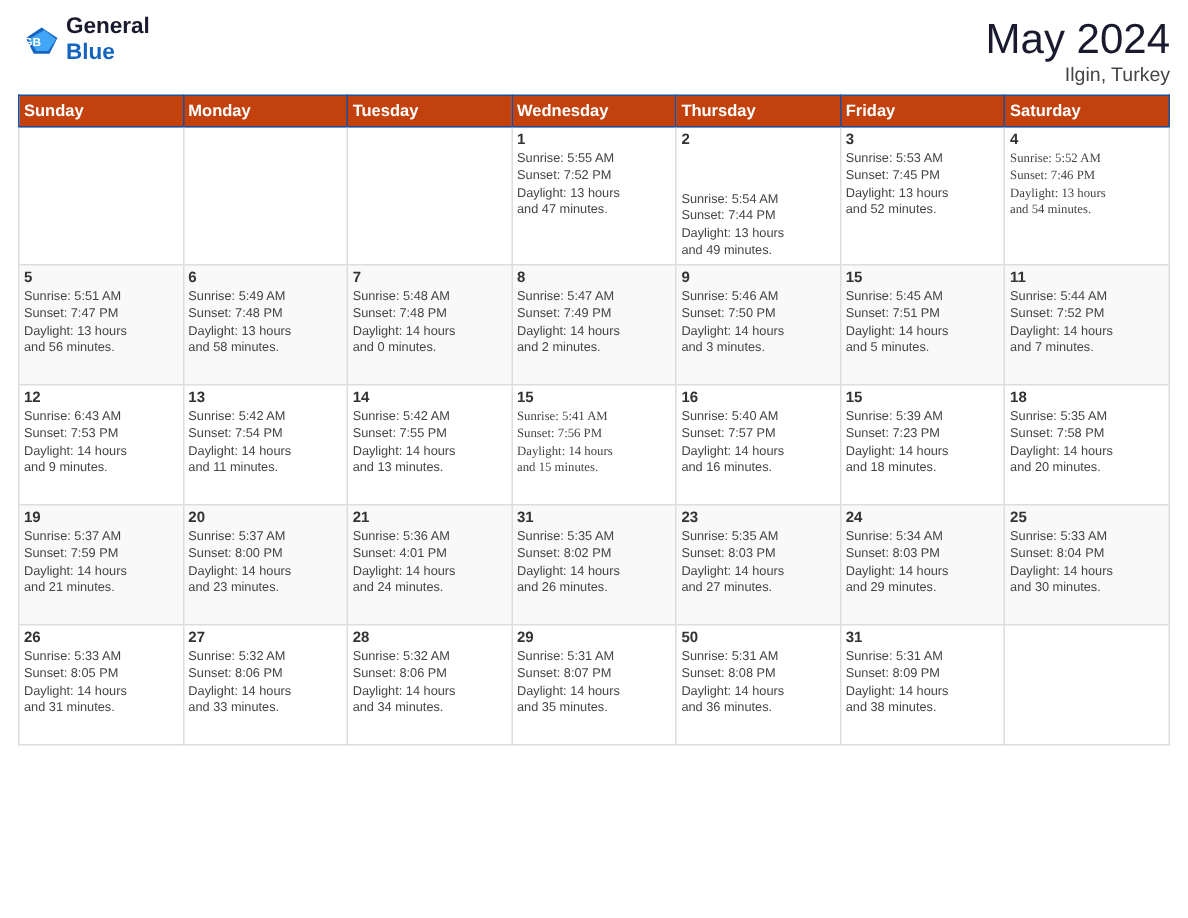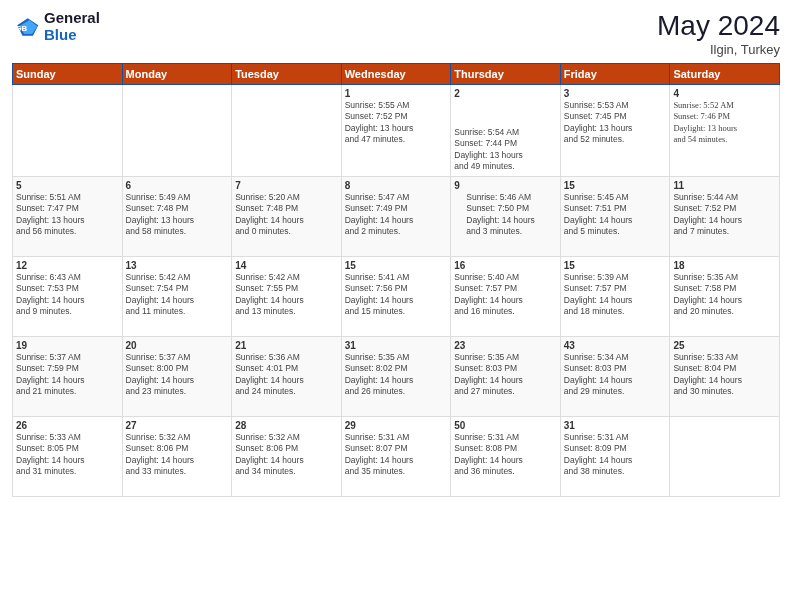--- a/index.html
+++ b/index.html
@@ -163,35 +163,35 @@
           </td>
           <td>
             <span class="day-num">6</span>
             <div class="day-info" style="white-space: pre-line;">Sunrise: 5:49 AM
 Sunset: 7:48 PM
 Daylight: 13 hours
 and 58 minutes.</div>
           </td>
           <td>
             <span class="day-num">7</span>
-            <div class="day-info" style="white-space: pre-line;">Sunrise: 5:20 AM
+            <div class="day-info" style="white-space: pre-line;">Sunrise: 5:48 AM
 Sunset: 7:48 PM
 Daylight: 14 hours
 and 0 minutes.</div>
           </td>
           <td>
             <span class="day-num">8</span>
             <div class="day-info" style="white-space: pre-line;">Sunrise: 5:47 AM
 Sunset: 7:49 PM
 Daylight: 14 hours
 and 2 minutes.</div>
           </td>
           <td>
             <span class="day-num">9</span>
-            <div class="day-info" style="white-space: pre-line; margin-left: 12px;">Sunrise: 5:46 AM
+            <div class="day-info" style="white-space: pre-line;">Sunrise: 5:46 AM
 Sunset: 7:50 PM
 Daylight: 14 hours
 and 3 minutes.</div>
           </td>
           <td>
             <span class="day-num">15</span>
             <div class="day-info" style="white-space: pre-line;">Sunrise: 5:45 AM
 Sunset: 7:51 PM
 Daylight: 14 hours
 and 5 minutes.</div>
@@ -221,36 +221,36 @@
           </td>
           <td>
             <span class="day-num">14</span>
             <div class="day-info" style="white-space: pre-line;">Sunrise: 5:42 AM
 Sunset: 7:55 PM
 Daylight: 14 hours
 and 13 minutes.</div>
           </td>
           <td>
             <span class="day-num">15</span>
-            <div class="day-info" style="white-space: pre-line;">Sunrise: 5:41 AM
+            <div class="day-info" style="white-space: pre-line; font-family: Liberation Serif, serif;">Sunrise: 5:41 AM
 Sunset: 7:56 PM
 Daylight: 14 hours
 and 15 minutes.</div>
           </td>
           <td>
             <span class="day-num">16</span>
             <div class="day-info" style="white-space: pre-line;">Sunrise: 5:40 AM
 Sunset: 7:57 PM
 Daylight: 14 hours
 and 16 minutes.</div>
           </td>
           <td>
             <span class="day-num">15</span>
             <div class="day-info" style="white-space: pre-line;">Sunrise: 5:39 AM
-Sunset: 7:57 PM
+Sunset: 7:23 PM
 Daylight: 14 hours
 and 18 minutes.</div>
           </td>
           <td>
             <span class="day-num">18</span>
             <div class="day-info" style="white-space: pre-line;">Sunrise: 5:35 AM
 Sunset: 7:58 PM
 Daylight: 14 hours
 and 20 minutes.</div>
           </td>
@@ -285,21 +285,21 @@
 and 26 minutes.</div>
           </td>
           <td>
             <span class="day-num">23</span>
             <div class="day-info" style="white-space: pre-line;">Sunrise: 5:35 AM
 Sunset: 8:03 PM
 Daylight: 14 hours
 and 27 minutes.</div>
           </td>
           <td>
-            <span class="day-num">43</span>
+            <span class="day-num">24</span>
             <div class="day-info" style="white-space: pre-line;">Sunrise: 5:34 AM
 Sunset: 8:03 PM
 Daylight: 14 hours
 and 29 minutes.</div>
           </td>
           <td>
             <span class="day-num">25</span>
             <div class="day-info" style="white-space: pre-line;">Sunrise: 5:33 AM
 Sunset: 8:04 PM
 Daylight: 14 hours

